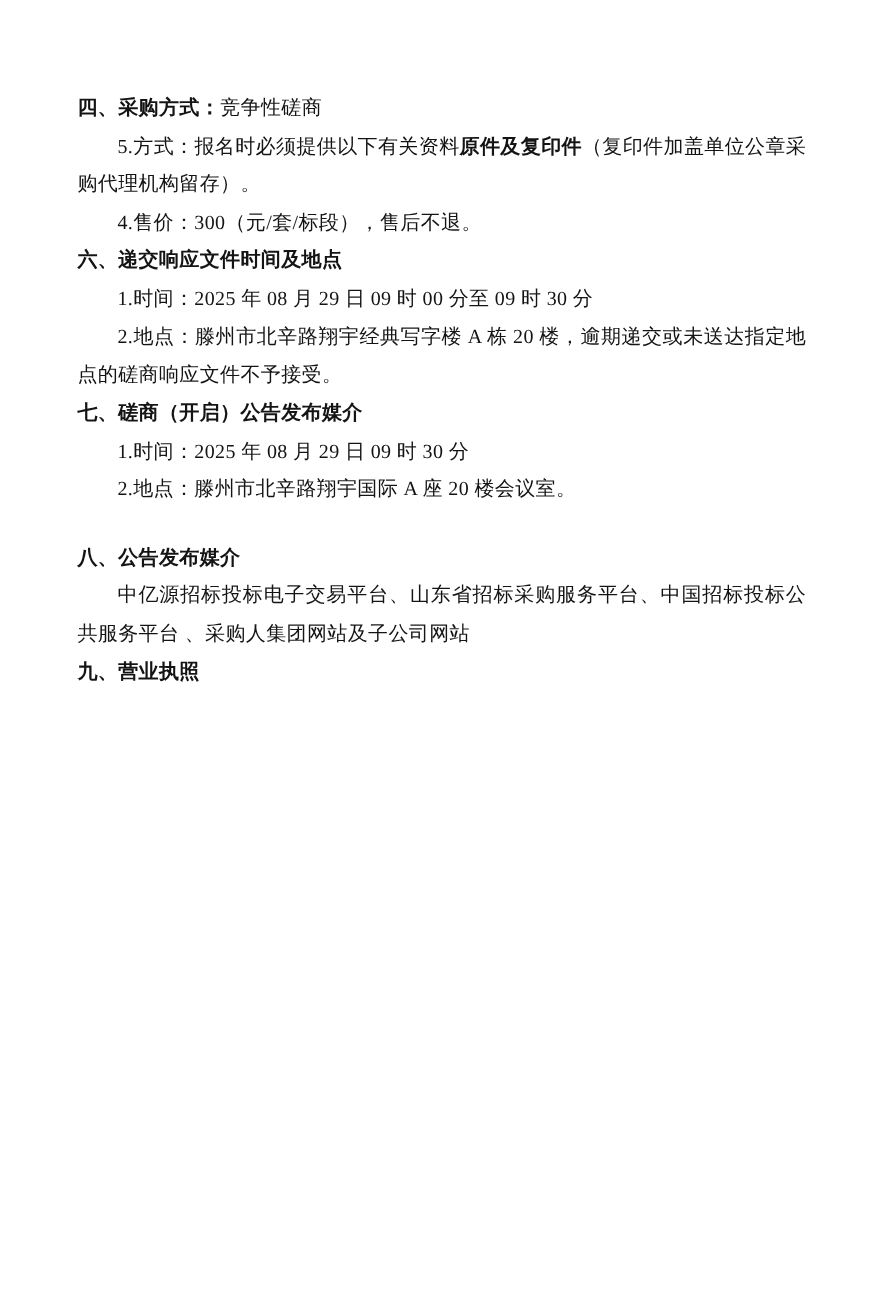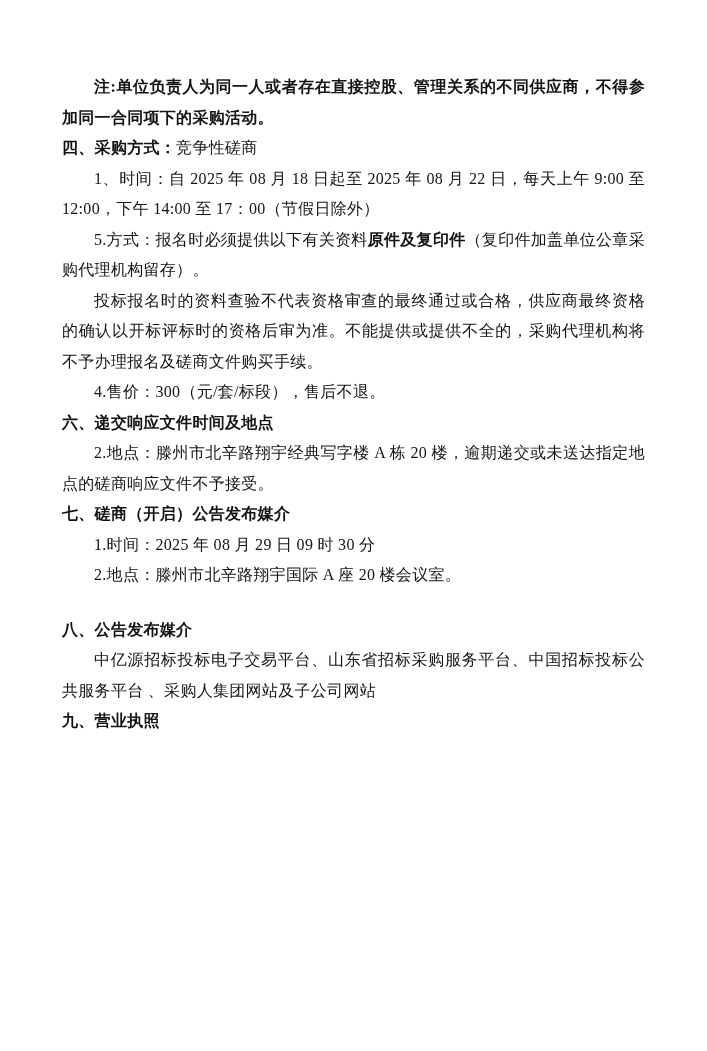--- a/index.html
+++ b/index.html
@@ -28,27 +28,25 @@
     text-decoration: underline;
     text-underline-offset: 4px;
     text-decoration-thickness: 1.5px;
   }
 </style>
 </head>
 <body>
 
 <div class="page" style="background: rgb(255, 255, 255); color: rgb(20, 20, 20);">
   <div id="doc">
-      <p class="para indent"><span class="run b">注:单位负责人为同一人或者存在直接控股、管理关系的不同供应商，不得参加同一合同项下的采购活动。</span></p>
       <p class="para"><span class="run b">四、采购方式：</span><span class="run">竞争性磋商</span></p>
-      <p class="para indent"><span class="run">1、时间：自 2025 年 08 月 18 日起至 2025 年 08 月 22 日，每天上午 9:00 至 12:00，下午 14:00 至 17：00（节假日除外）</span></p>
       <p class="para indent"><span class="run">5.方式：报名时必须提供以下有关资料</span><span class="run b">原件及复印件</span><span class="run">（复印件加盖单位公章采购代理机构留存）。</span></p>
-      <p class="para indent"><span class="run">投标报名时的资料查验不代表资格审查的最终通过或合格，供应商最终资格的确认以开标评标时的资格后审为准。不能提供或提供不全的，采购代理机构将不予办理报名及磋商文件购买手续。</span></p>
       <p class="para indent"><span class="run">4.售价：300（元/套/标段），售后不退。</span></p>
       <p class="para"><span class="run b">六、递交响应文件时间及地点</span></p>
+      <p class="para indent"><span class="run">1.时间：2025 年 08 月 29 日 09 时 00 分至 09 时 30 分</span></p>
       <p class="para indent"><span class="run">2.地点：滕州市北辛路翔宇经典写字楼 A 栋 20 楼，逾期递交或未送达指定地点的磋商响应文件不予接受。</span></p>
       <p class="para"><span class="run b">七、磋商（开启）公告发布媒介</span></p>
       <p class="para indent"><span class="run">1.时间：2025 年 08 月 29 日 09 时 30 分</span></p>
       <p class="para indent"><span class="run">2.地点：滕州市北辛路翔宇国际 A 座 20 楼会议室。</span></p>
       <p class="para spacer"></p>
       <p class="para"><span class="run b">八、公告发布媒介</span></p>
       <p class="para indent"><span class="run">中亿源招标投标电子交易平台、山东省招标采购服务平台、中国招标投标公共服务平台 、采购人集团网站及子公司网站</span></p>
       <p class="para"><span class="run b">九、营业执照</span></p>
     </div>
 </div>

